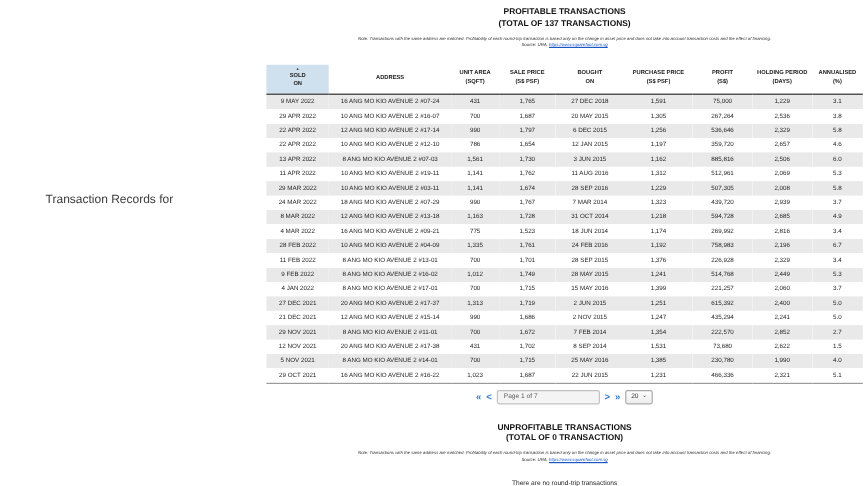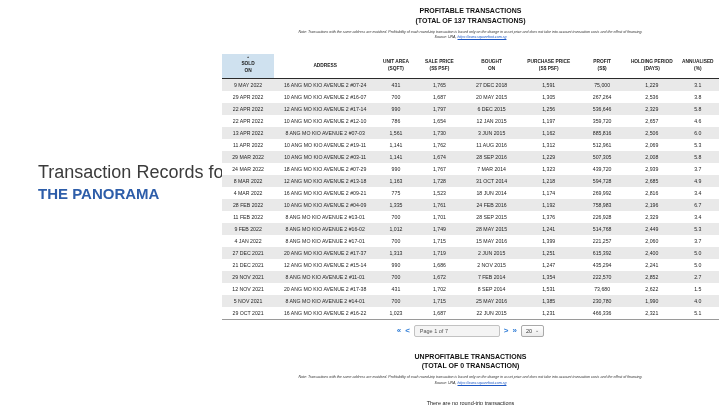--- a/index.html
+++ b/index.html
@@ -2,21 +2,21 @@
 <html><head>
 <meta charset="utf-8">
 <style>
   html,body{margin:0;padding:0;}
   body{
     width:720px;height:405px;background:#ffffff;overflow:hidden;position:relative;
     font-family:"Liberation Sans", sans-serif;color:#222;
     -webkit-font-smoothing:antialiased;
   }
   .left-panel{position:absolute;left:38px;top:160px;line-height:1.35;}
-  .left-title-1{font-size:18px;color:#3b3b3b;}
+  .left-title-1{font-size:10px;color:#3b3b3b;}
   .left-title-2{font-size:15px;font-weight:bold;color:#2d5da9;}
 
   .report{position:absolute;left:222px;top:6px;width:497px;}
 
   .sec-title{text-align:center;font-weight:bold;font-size:7px;line-height:1.4;color:#111;}
   .note{text-align:center;font-style:italic;font-size:3.6px;color:#333;margin-top:4px;line-height:1.6;}
   .note a{color:#1a56c4;text-decoration:underline;font-style:italic;}
 
   table{width:100%;border-collapse:collapse;table-layout:fixed;margin-top:13px;}
   thead th{
@@ -48,21 +48,20 @@
   .pg-select .chev{font-size:5px;color:#555;line-height:1;}
 
   .unprofitable{margin-top:15px;}
   .empty-msg{text-align:center;font-size:5.5px;color:#222;margin-top:13px;}
 </style>
 </head>
 <body>
 
 <div class="left-panel">
   <div class="left-title-1">Transaction Records for</div>
-  <div class="left-title-2">THE PANORAMA</div>
 </div>
 
 <div class="report">
 
   <div class="sec-title">
     <div>PROFITABLE TRANSACTIONS</div>
     <div>(TOTAL OF 137 TRANSACTIONS)</div>
   </div>
 
   <div class="note">

